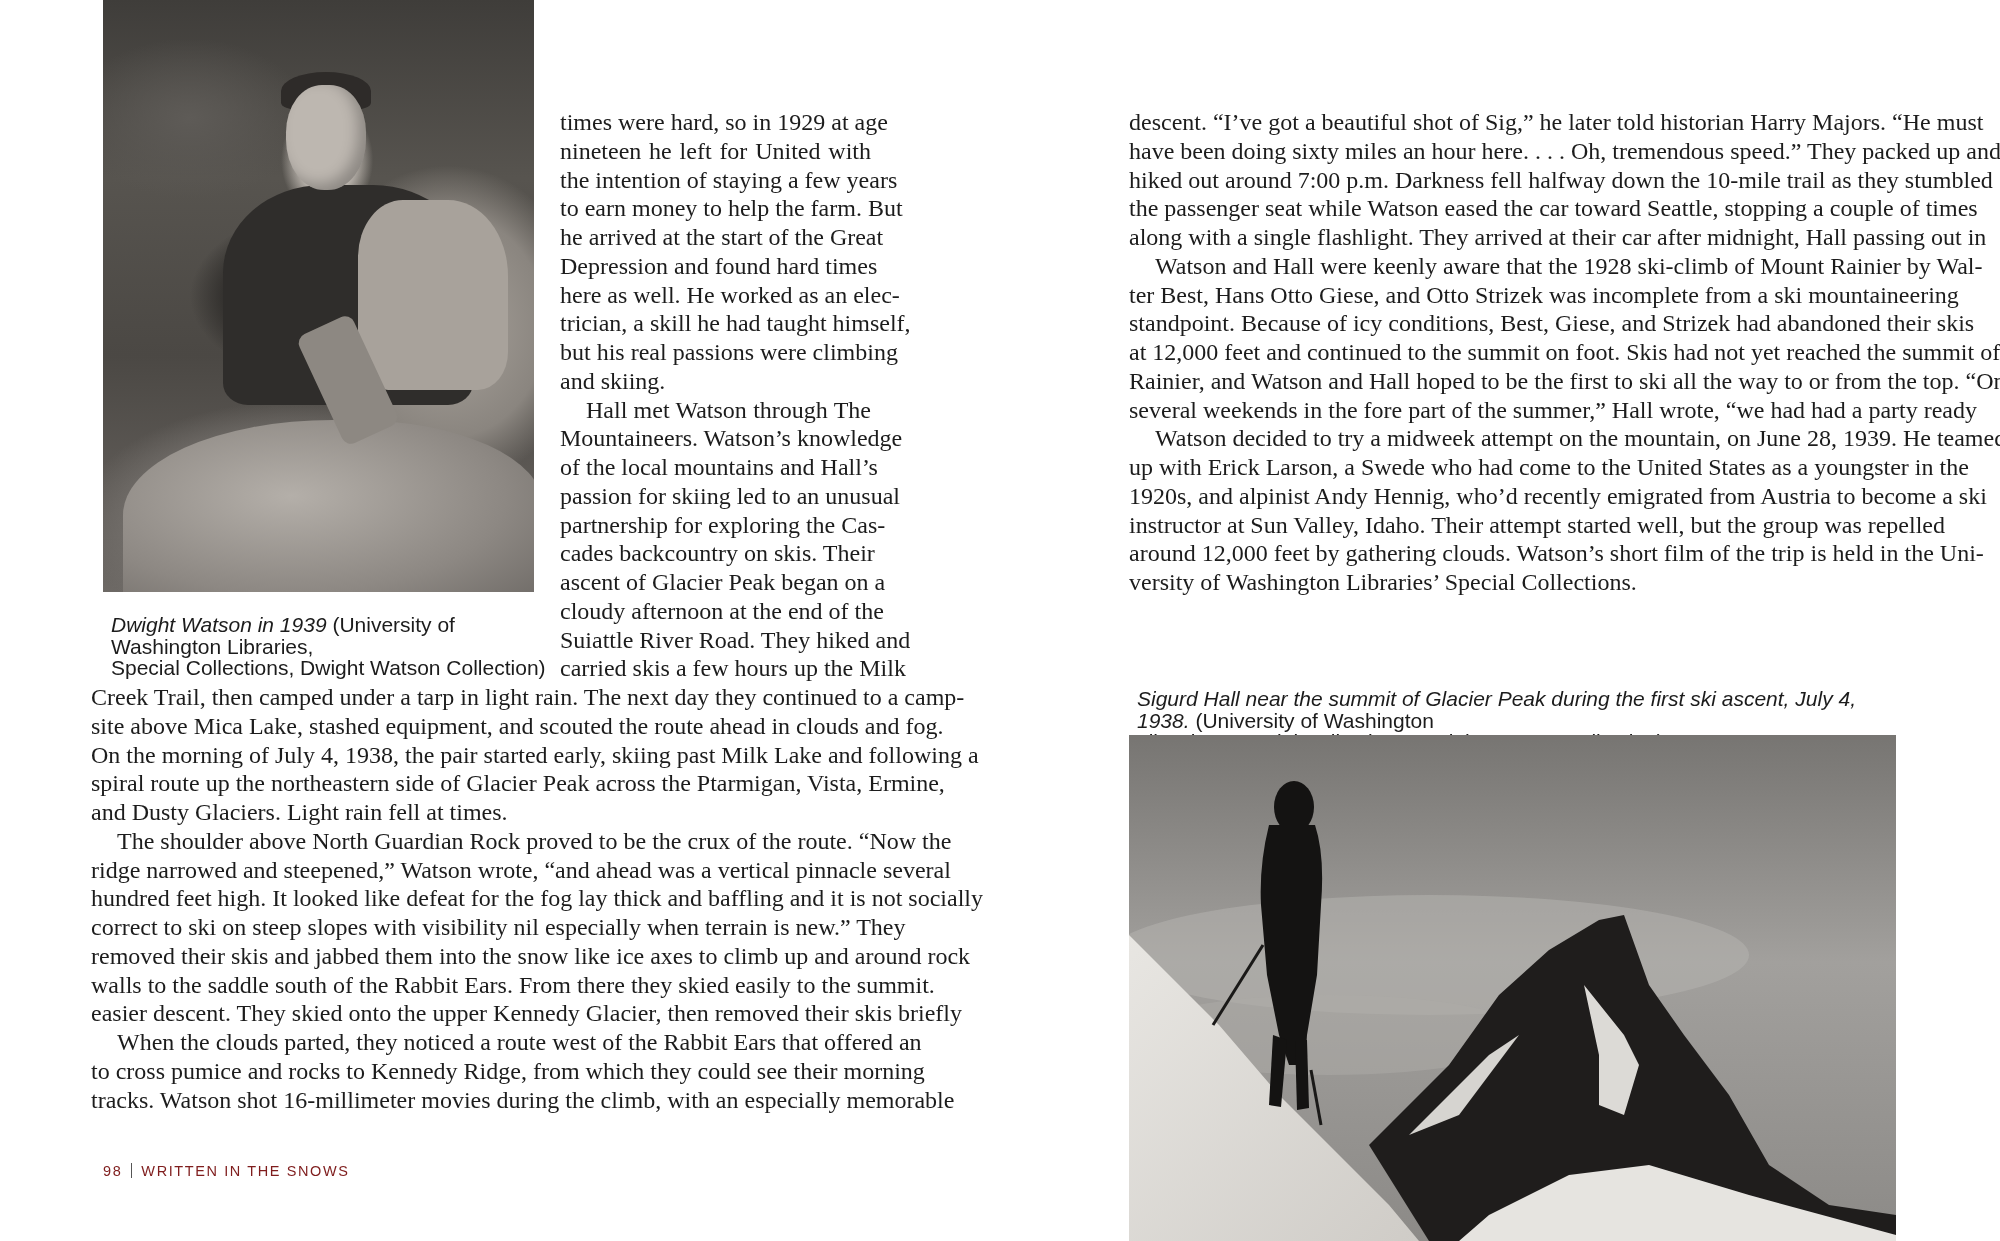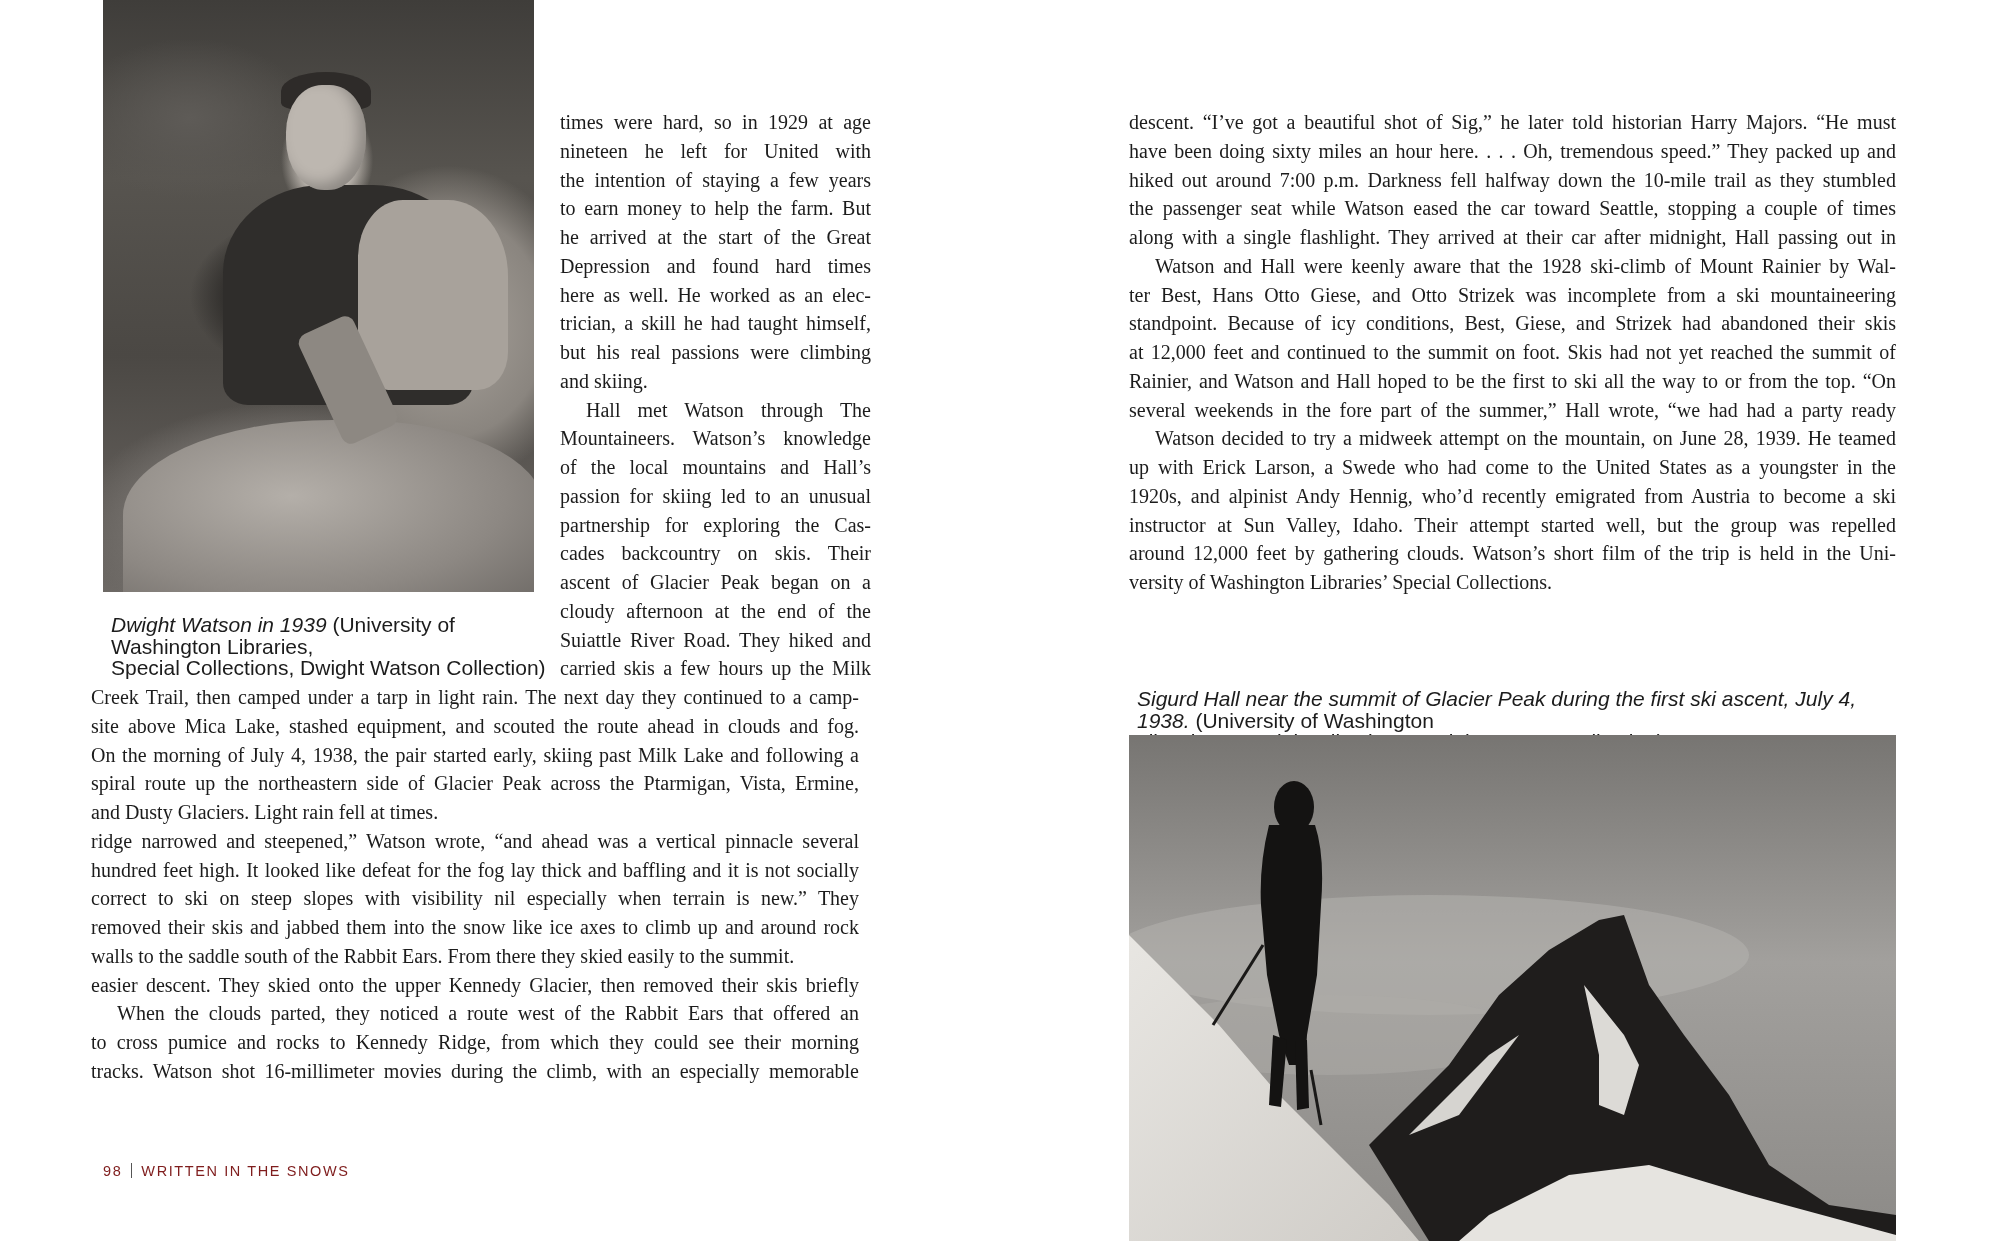--- a/index.html
+++ b/index.html
@@ -7,21 +7,21 @@
     width:2000px; height:1241px; position:relative; overflow:hidden;
     background:#ffffff; color:#1c1c1c;
     font-family:"DejaVu Serif", "Liberation Serif", serif;
   }
   .page { position:absolute; top:0; height:1241px; }
   .page-left { left:0; width:1000px; }
   .page-right { left:1000px; width:1000px; }
 
   .body-text {
     font-family:"Liberation Serif", "DejaVu Serif", serif;
-    font-size:20px; line-height:28.75px; color:#1c1c1c;
+    font-size:24px; line-height:28.75px; color:#1c1c1c;
     text-align:justify; margin:0;
   }
   .line { display:block; white-space:nowrap; text-align:justify; text-align-last:justify; }
   .line.last { text-align-last:left; }
 
   .caption {
     position:absolute; font-family:"Liberation Sans","DejaVu Sans",sans-serif;
     font-size:21px; line-height:21.5px; color:#1c1c1c; margin:8px;
   }
   .caption em { font-style:italic; }
@@ -121,20 +121,21 @@
     <span class="line">Suiattle River Road. They hiked and</span>
     <span class="line">carried skis a few hours up the Milk</span>
   </div>
 
   <div class="body-text" style="position:absolute; left:91px; top:683px; width:768px;">
     <span class="line">Creek Trail, then camped under a tarp in light rain. The next day they continued to a camp-</span>
     <span class="line">site above Mica Lake, stashed equipment, and scouted the route ahead in clouds and fog.</span>
     <span class="line">On the morning of July 4, 1938, the pair started early, skiing past Milk Lake and following a</span>
     <span class="line">spiral route up the northeastern side of Glacier Peak across the Ptarmigan, Vista, Ermine,</span>
     <span class="line last">and Dusty Glaciers. Light rain fell at times.</span>
+    <span class="line" style="padding-left:26px;">The shoulder above North Guardian Rock proved to be the crux of the route. “Now the</span>
     <span class="line">ridge narrowed and steepened,” Watson wrote, “and ahead was a vertical pinnacle several</span>
     <span class="line">hundred feet high. It looked like defeat for the fog lay thick and baffling and it is not socially</span>
     <span class="line">correct to ski on steep slopes with visibility nil especially when terrain is new.” They</span>
     <span class="line">removed their skis and jabbed them into the snow like ice axes to climb up and around rock</span>
     <span class="line last">walls to the saddle south of the Rabbit Ears. From there they skied easily to the summit.</span>
     <span class="line">easier descent. They skied onto the upper Kennedy Glacier, then removed their skis briefly</span>
     <span class="line" style="padding-left:26px;">When the clouds parted, they noticed a route west of the Rabbit Ears that offered an</span>
     <span class="line">to cross pumice and rocks to Kennedy Ridge, from which they could see their morning</span>
     <span class="line">tracks. Watson shot 16-millimeter movies during the climb, with an especially memorable</span>
   </div>

